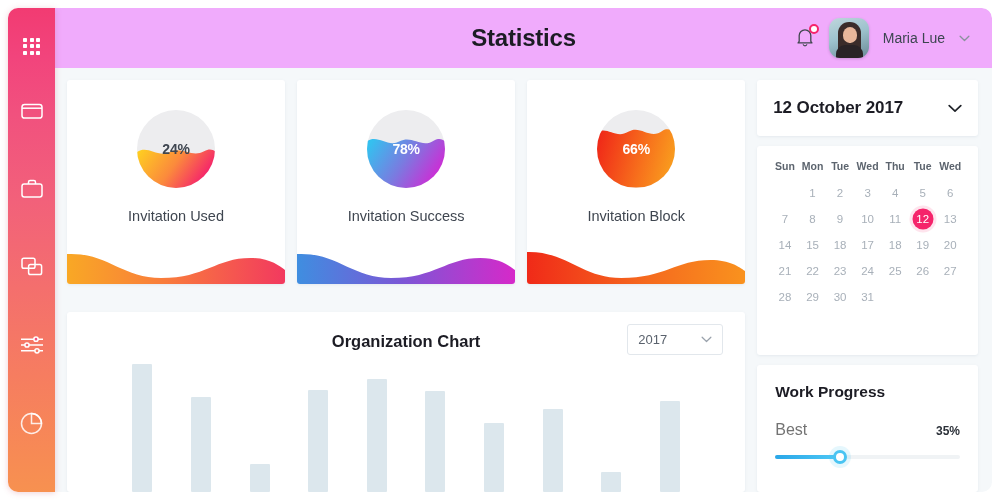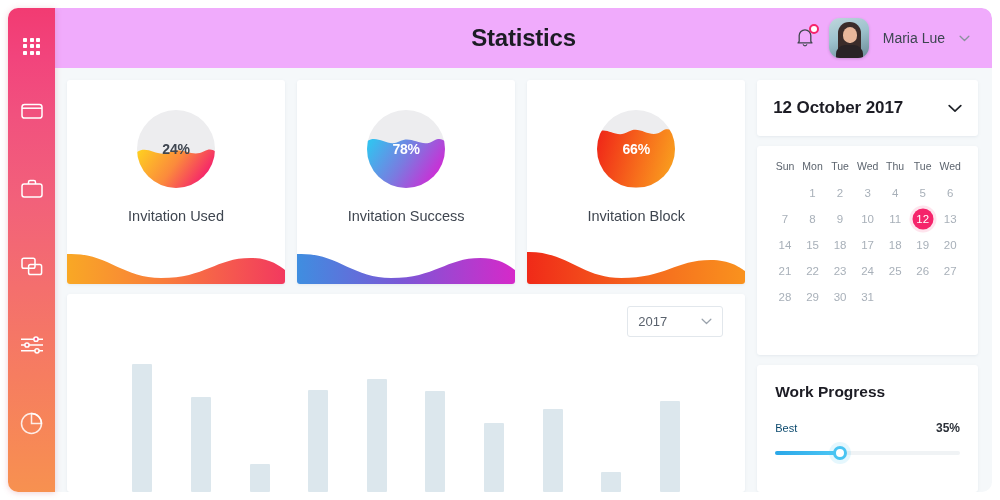--- a/index.html
+++ b/index.html
@@ -127,21 +127,21 @@
     width: 11px; height: 7px; cursor: pointer;
   }
 
   
   #content {
     display: flex;
     padding: 12px 14px 0 12px;
     gap: 12px;
     height: 424px;
   }
-  #left-col { width: 682px; display: flex; flex-direction: column; gap: 10px; }
+  #left-col { width: 682px; display: flex; flex-direction: column; gap: 28px; }
   #right-col { width: 222px; display: flex; flex-direction: column; gap: 10px; }
 
   
   #stat-row { display: flex; gap: 12px; height: 204px; }
   .stat-card {
     flex: 1;
     background: #fff;
     border-radius: 3px;
     box-shadow: 0 1px 3px rgba(120,140,160,0.13);
     position: relative;
@@ -229,21 +229,21 @@
     padding: 0 16px;
     cursor: pointer;
   }
   #date-text { font-size: 17px; font-weight: bold; color: #1c1c24; letter-spacing: -0.1px; }
   #date-card .chev { margin-left: auto; width: 14px; height: 9px; }
 
   #cal-card { height: 209px; padding: 14px 14px 0 14px; }
   #cal-grid { display: grid; grid-template-columns: repeat(7, 1fr); row-gap: 2px; }
   .dow {
     font-size: 10.5px; color: #5c646e; text-align: center;
-    padding-bottom: 7px; font-weight: 400;
+    padding-bottom: 7px; font-weight: 700;
   }
   .day {
     font-size: 11.5px; color: #a8b0b9; text-align: center;
     height: 24px; line-height: 24px; cursor: pointer;
     position: relative;
   }
   .day.blank { cursor: default; }
   .day.sel { color: #fff; }
   .day.sel::before {
     content: "";
@@ -255,21 +255,21 @@
     z-index: -1;
   }
   .day.sel { z-index: 1; }
 
   #work-card { flex: 1; padding: 18px 18px 0 18px; }
   #work-title { text-align: left; font-size: 15.5px; font-weight: bold; color: #1c1c24; }
   #work-row {
     display: flex; align-items: baseline;
     margin-top: 20px;
   }
-  #work-label { font-size: 11px; color: #0c4a6e; }
+  #work-label { font-size: 16px; color: #737373; }
   #work-value { margin-left: auto; font-size: 12px; font-weight: bold; color: #2b3038; }
   #slider {
     margin-top: 10px;
     position: relative;
     height: 16px;
     cursor: pointer;
   }
   #slider .track {
     position: absolute; top: 6px; left: 0; right: 0;
     height: 4px; border-radius: 2px; background: #f0f3f5;
@@ -460,20 +460,21 @@
                 </defs>
                 <path d="M0,4 C40,3 55,30 95,30 C140,30 150,12 185,12 C205,12 214,19 220,23 L220,36 L0,36 Z" fill="url(#w3)"></path>
               </svg>
             </div>
           </div>
 
         </div>
 
         <div id="org-card">
           <div id="org-head">
+            <span id="org-title">Organization Chart</span>
             <div id="year-select">
               <span id="year-value">2017</span>
               <svg class="chev" viewBox="0 0 12 8" fill="none">
                 <path d="M1 1.4 6 6.3l5-4.9" stroke="#9aa2ac" stroke-width="1.4" stroke-linecap="round" stroke-linejoin="round"></path>
               </svg>
             </div>
           </div>
           <div id="bars">
               <div class="bar-slot">
                 <div class="bar" style="height: 100%; background: rgb(220, 231, 237);"></div>

